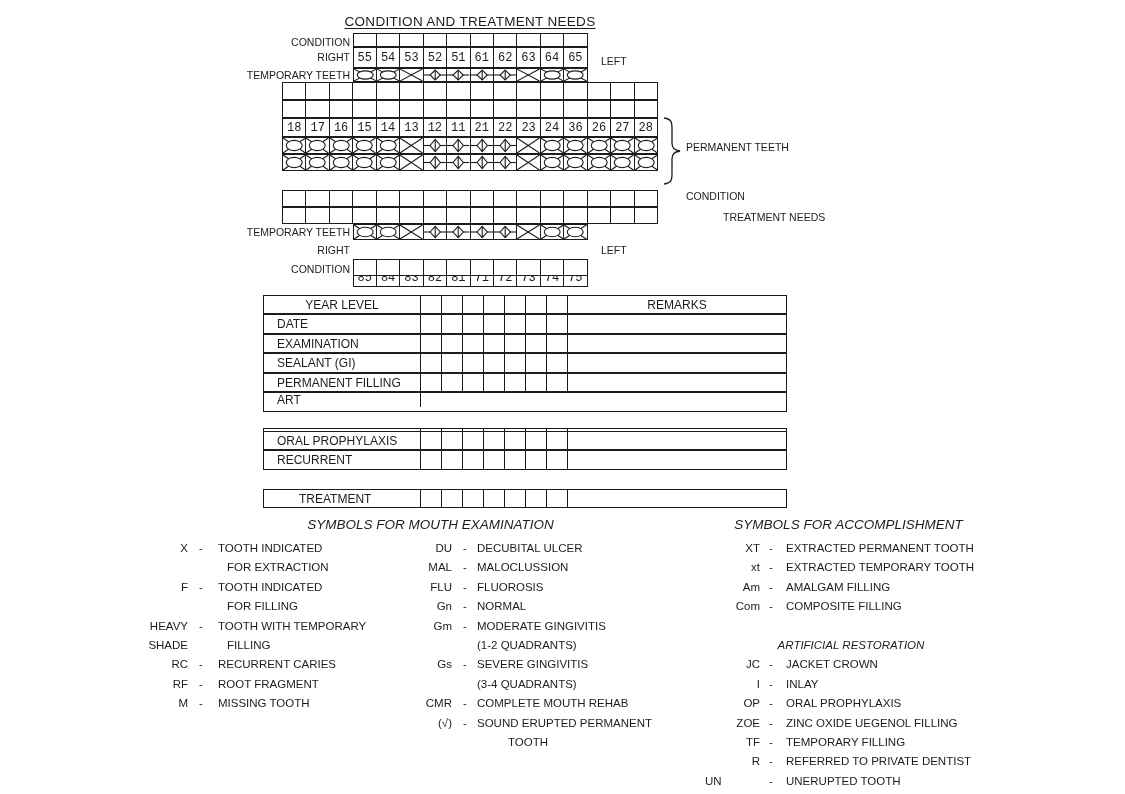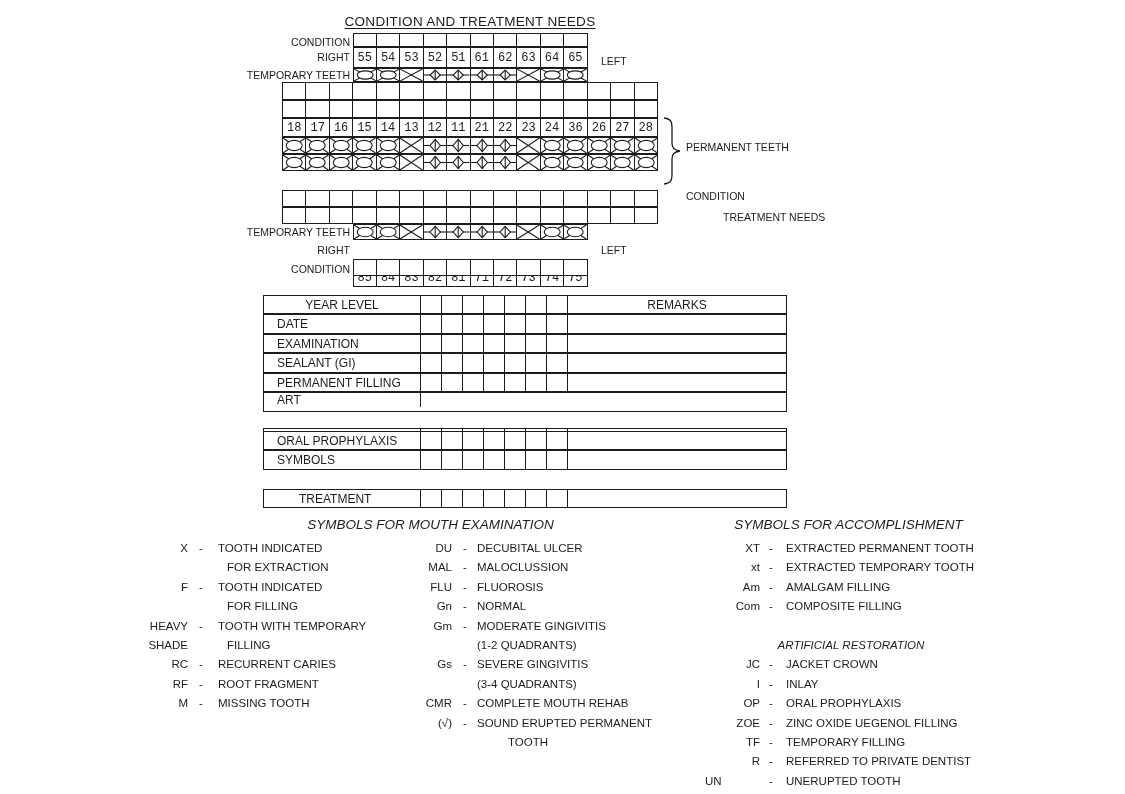--- a/index.html
+++ b/index.html
@@ -638,21 +638,21 @@
         <div class="xcell" style="width: 21px; flex: 0 0 auto;"></div>
         <div class="xcell" style="width: 21px; flex: 0 0 auto;"></div>
         <div class="xcell" style="width: 21px; flex: 0 0 auto;"></div>
         <div class="xcell" style="width: 21px; flex: 0 0 auto;"></div>
         <div class="xcell" style="width: 21px; flex: 0 0 auto;"></div>
         <div class="xcell" style="width: 21px; flex: 0 0 auto;"></div>
         <div class="xcell" style="width: 21px; flex: 0 0 auto;"></div>
         <div class="xcell" style="flex: 1 1 0%; justify-content: center;"></div>
       </div>
       <div class="xrow" style="left: 263px; top: 450px; width: 524px; height: 20px;">
-        <div class="xcell" style="width: 157px; flex: 0 0 auto; padding-left: 13px;">SYMBOLS</div>
+        <div class="xcell" style="width: 157px; flex: 0 0 auto; padding-left: 13px;">RECURRENT</div>
         <div class="xcell" style="width: 21px; flex: 0 0 auto;"></div>
         <div class="xcell" style="width: 21px; flex: 0 0 auto;"></div>
         <div class="xcell" style="width: 21px; flex: 0 0 auto;"></div>
         <div class="xcell" style="width: 21px; flex: 0 0 auto;"></div>
         <div class="xcell" style="width: 21px; flex: 0 0 auto;"></div>
         <div class="xcell" style="width: 21px; flex: 0 0 auto;"></div>
         <div class="xcell" style="width: 21px; flex: 0 0 auto;"></div>
         <div class="xcell" style="flex: 1 1 0%; justify-content: center;"></div>
       </div>
       <div class="xrow" style="left: 263px; top: 489px; width: 524px; height: 19px;">

